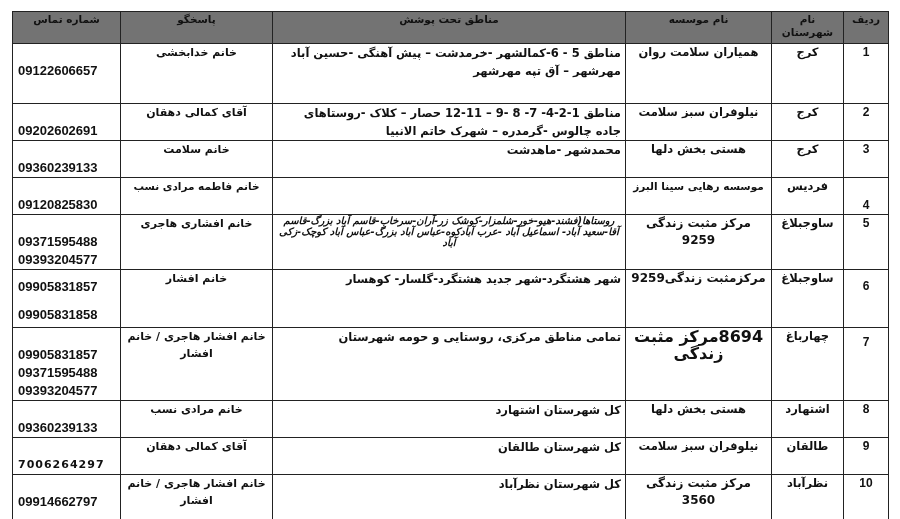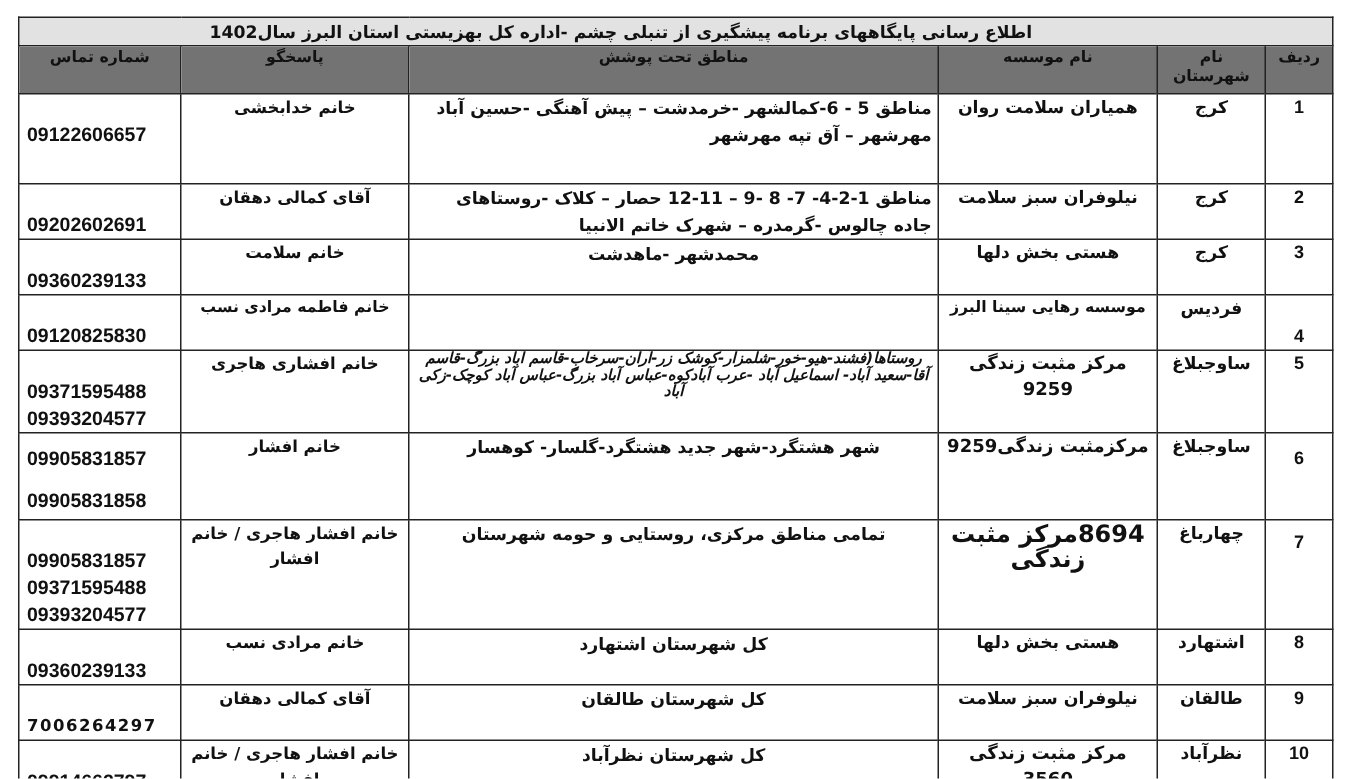--- a/index.html
+++ b/index.html
@@ -10,43 +10,40 @@
   .tbl td, .tbl th { border:1.5px solid #222; padding:0 4px; vertical-align:top; overflow:hidden; }
   .title-row th { background:#e2e2e2; height:18px; font-size:11.5px; font-weight:bold; text-align:right;
                   padding-right:200px; line-height:18px; }
   .head-row th { background:#737373; height:30px; font-size:10.5px; font-weight:bold; text-align:center;
                  line-height:13px; padding-top:1px; }
   td { font-size:11px; font-weight:bold; line-height:17px; text-align:center; }
   td.num { font-size:12px; font-family:"Liberation Sans", sans-serif; font-weight:bold; }
   td.phone { direction:ltr; text-align:left; font-family:"Liberation Sans", sans-serif; font-size:13px;
              line-height:18px; padding-left:5px; padding-top:18px; }
   td.areas { text-align:right; font-size:11.5px; line-height:18px;margin-top:41px; }
-  td.areas.center { text-align:center; }
+  td.areas.center { }
   td.areas.small { font-size:10px; line-height:11px; text-align:center;font-style:italic; }
   td.inst { font-size:11.5px;margin-top:12px; }
   td.city { font-size:11.5px; }
   .line { display:block; }
   .gap { display:block; height:10px; }
 </style>
 </head>
 <body>
 
 <table class="tbl">
   <colgroup>
     <col style="width:45px">
     <col style="width:72px">
     <col style="width:146px">
     <col style="width:353px">
     <col style="width:152px">
     <col style="width:108px">
   </colgroup>
   <tbody>
-      <tr class="title-row">
-    <th colspan="6">اطلاع رسانی پایگاههای برنامه پیشگیری از تنبلی چشم -اداره کل بهزیستی استان البرز سال1402</th>
-  </tr>
   <tr class="head-row">
     <th>ردیف</th>
     <th>نام شهرستان</th>
     <th>نام موسسه</th>
     <th>مناطق تحت پوشش</th>
     <th>پاسخگو</th>
     <th>شماره تماس</th>
   </tr>
 
   <tr style="height:60px">

